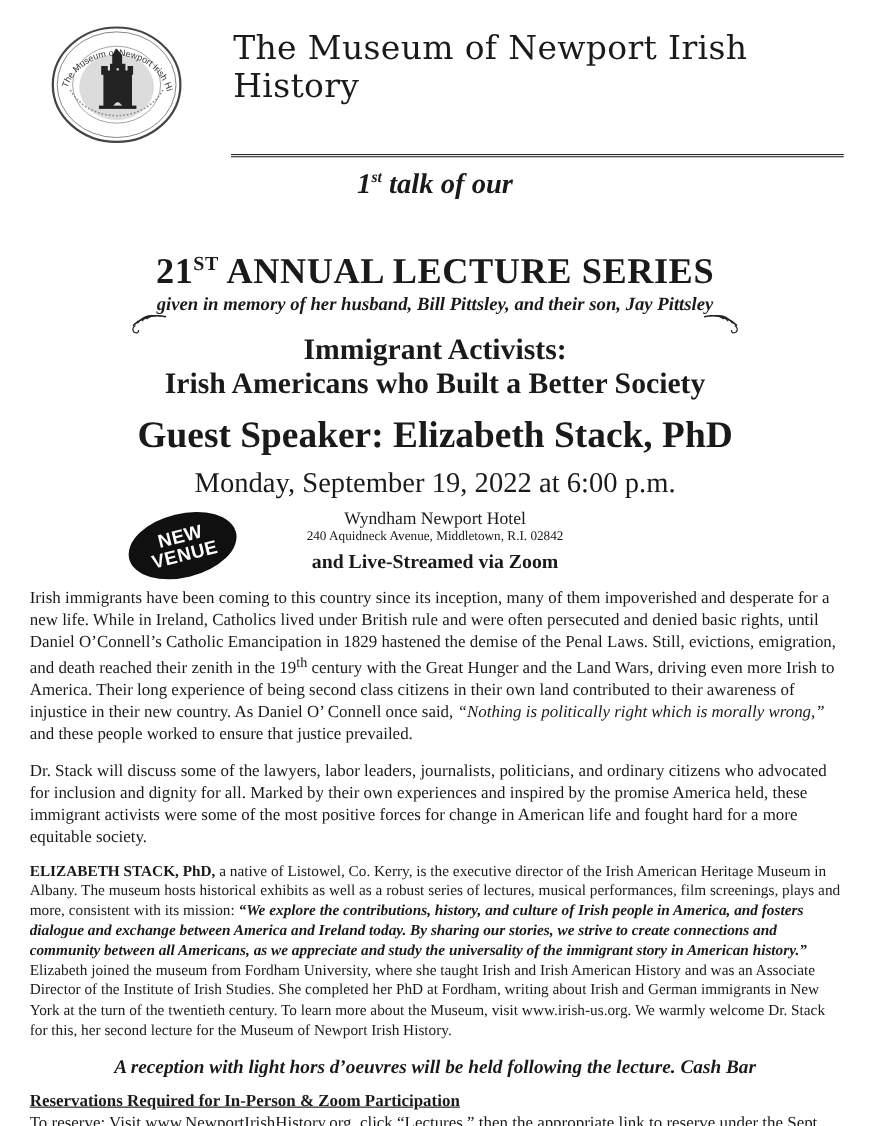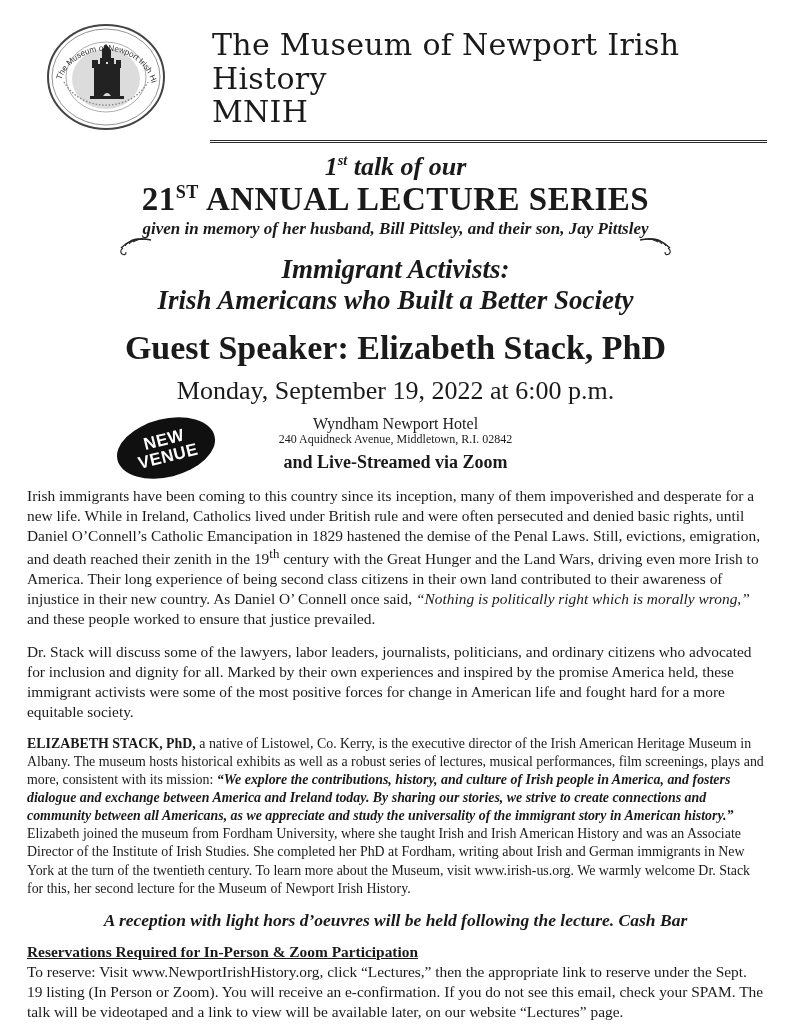--- a/index.html
+++ b/index.html
@@ -17,27 +17,27 @@
   .org-title { font-size:30px; line-height:1.12; font-weight:500; }
   .org-abbr  { font-size:30px; line-height:1.1; }
   .rule {
     margin:8px 24px 0 210px; height:3px;
     border-top:1.6px solid #2a2a2a; border-bottom:1.6px solid #2a2a2a;
   }
   
   .center { text-align:center; }
   .talk-line { margin-top:9px; font-size:26px; font-weight:bold; font-style:italic; }
   .talk-line sup, .series sup { font-size:0.55em; }
-  .series { font-size:33px; font-weight:bold; letter-spacing:0.5px; line-height:1.05; }
+  .series { font-size:33px; font-weight:bold; letter-spacing:0.5px; line-height:1.05;margin-top:48px; }
   .gift-wrap { position:relative; margin-top:2px; }
   .gift { font-size:17px; font-weight:bold; font-style:italic; line-height:1.22; }
   .flourish { position:absolute; top:14px; }
   .flourish.left  { left:118px; }
   .flourish.right { right:118px; transform:scaleX(-1); }
-  .lecture-title { margin-top:15px; font-size:27px; font-weight:bold; font-style:italic; line-height:1.15; }
+  .lecture-title { margin-top:15px; font-size:27px; font-weight:bold; line-height:1.15; }
   .speaker { margin-top:13px; font-size:34px; font-weight:bold; }
   .datetime { margin-top:9px; font-size:26px; }
   
   .venue-block { position:relative; margin-top:9px; }
   .badge {
     position:absolute; left:116px; top:4px; width:100px; height:58px;
     background:#101010; border-radius:50%; transform:rotate(-14deg);
     display:flex; flex-direction:column; align-items:center; justify-content:center;
     color:#fff; font-family:"Liberation Sans", sans-serif; font-weight:bold;
     font-size:17px; line-height:1.02; letter-spacing:0.5px;
@@ -83,21 +83,20 @@
         <rect x="64" y="36" width="6" height="10"></rect>
           <rect x="72" y="38" width="5" height="8"></rect>
         <rect x="58" y="28" width="9" height="12"></rect>
         <path d="M58 28 l4 -6 l5 6 z"></path>
         <path d="M58 76 q5 -10 10 0 z" fill="#dcdcdc"></path>
         <rect x="46" y="74" width="34" height="3"></rect>
       </g>
     </svg>
     <div class="title-block">
       <div class="org-title uncial">The Museum of Newport Irish History</div>
-      <div class="org-abbr uncial">MNIH</div>
     </div>
   </div>
   <div class="rule"></div>
 
   <div class="center">
     <div class="talk-line"><span>1</span><sup>st</sup><span> talk of our</span></div>
     <div class="series"><span>21</span><sup>ST</sup><span> ANNUAL LECTURE SERIES</span></div>
 
     <div class="gift-wrap">
       <svg class="flourish left" width="36" height="24" viewBox="0 0 36 24">

